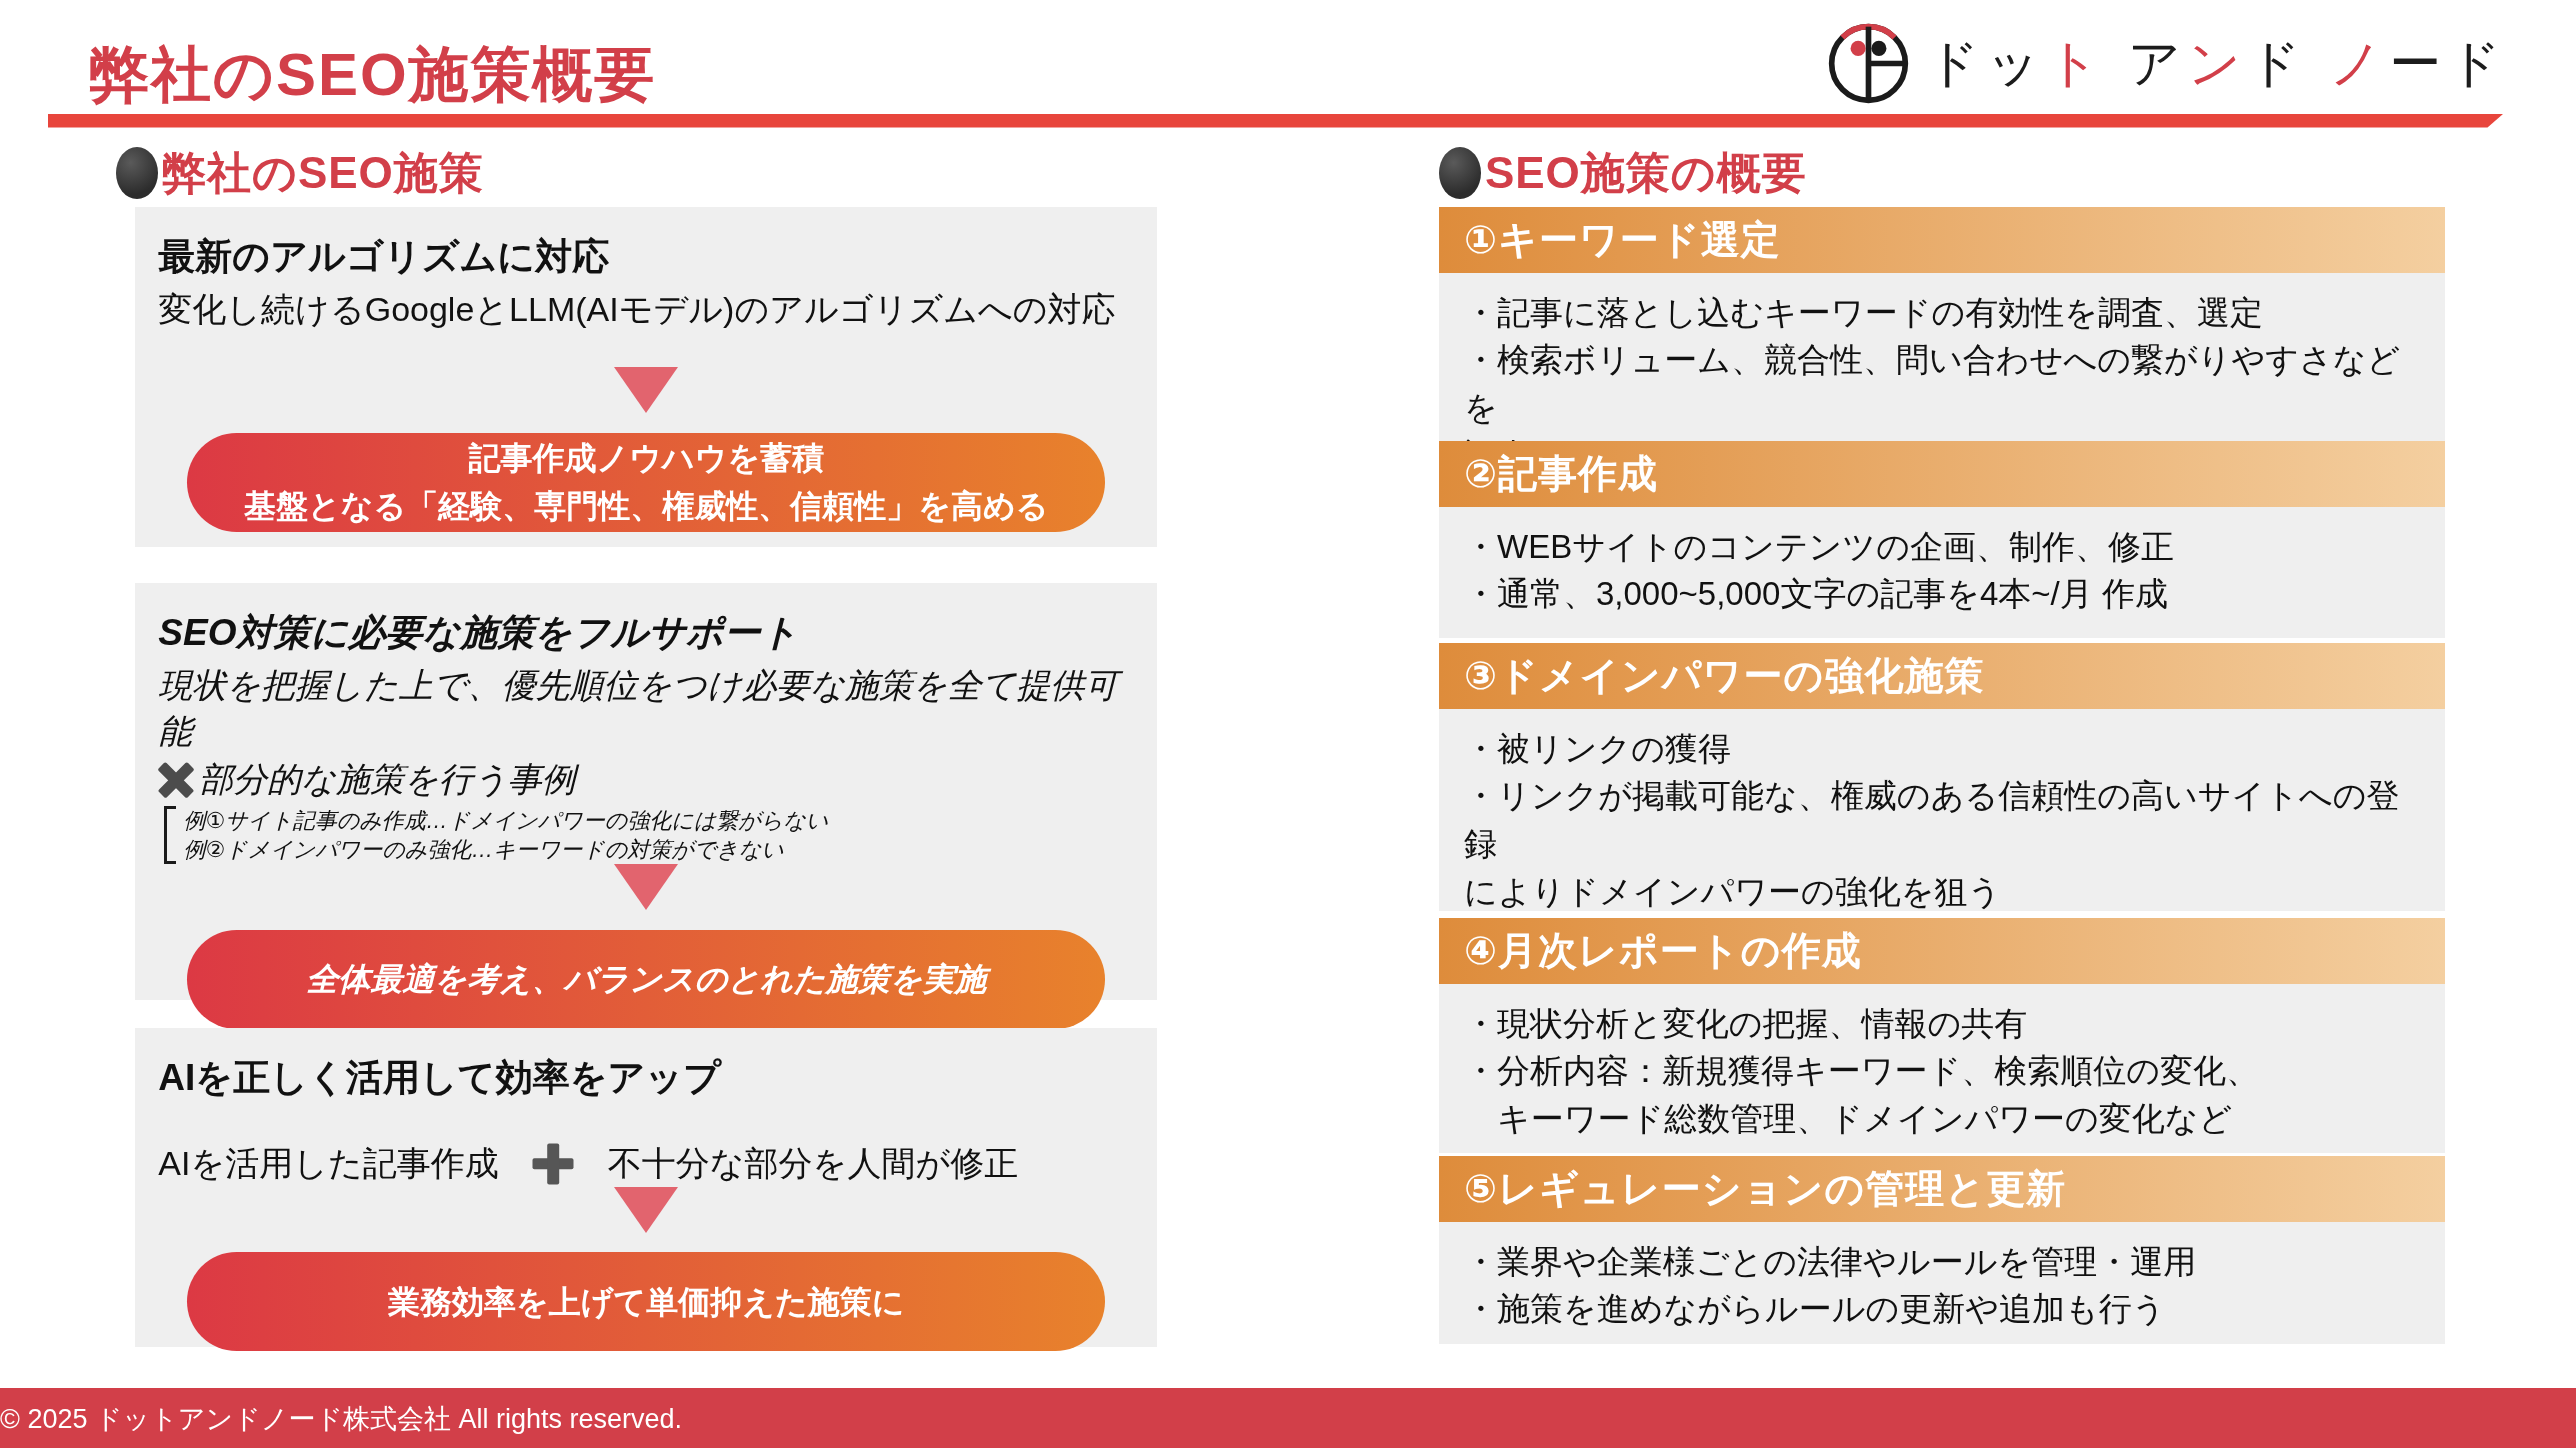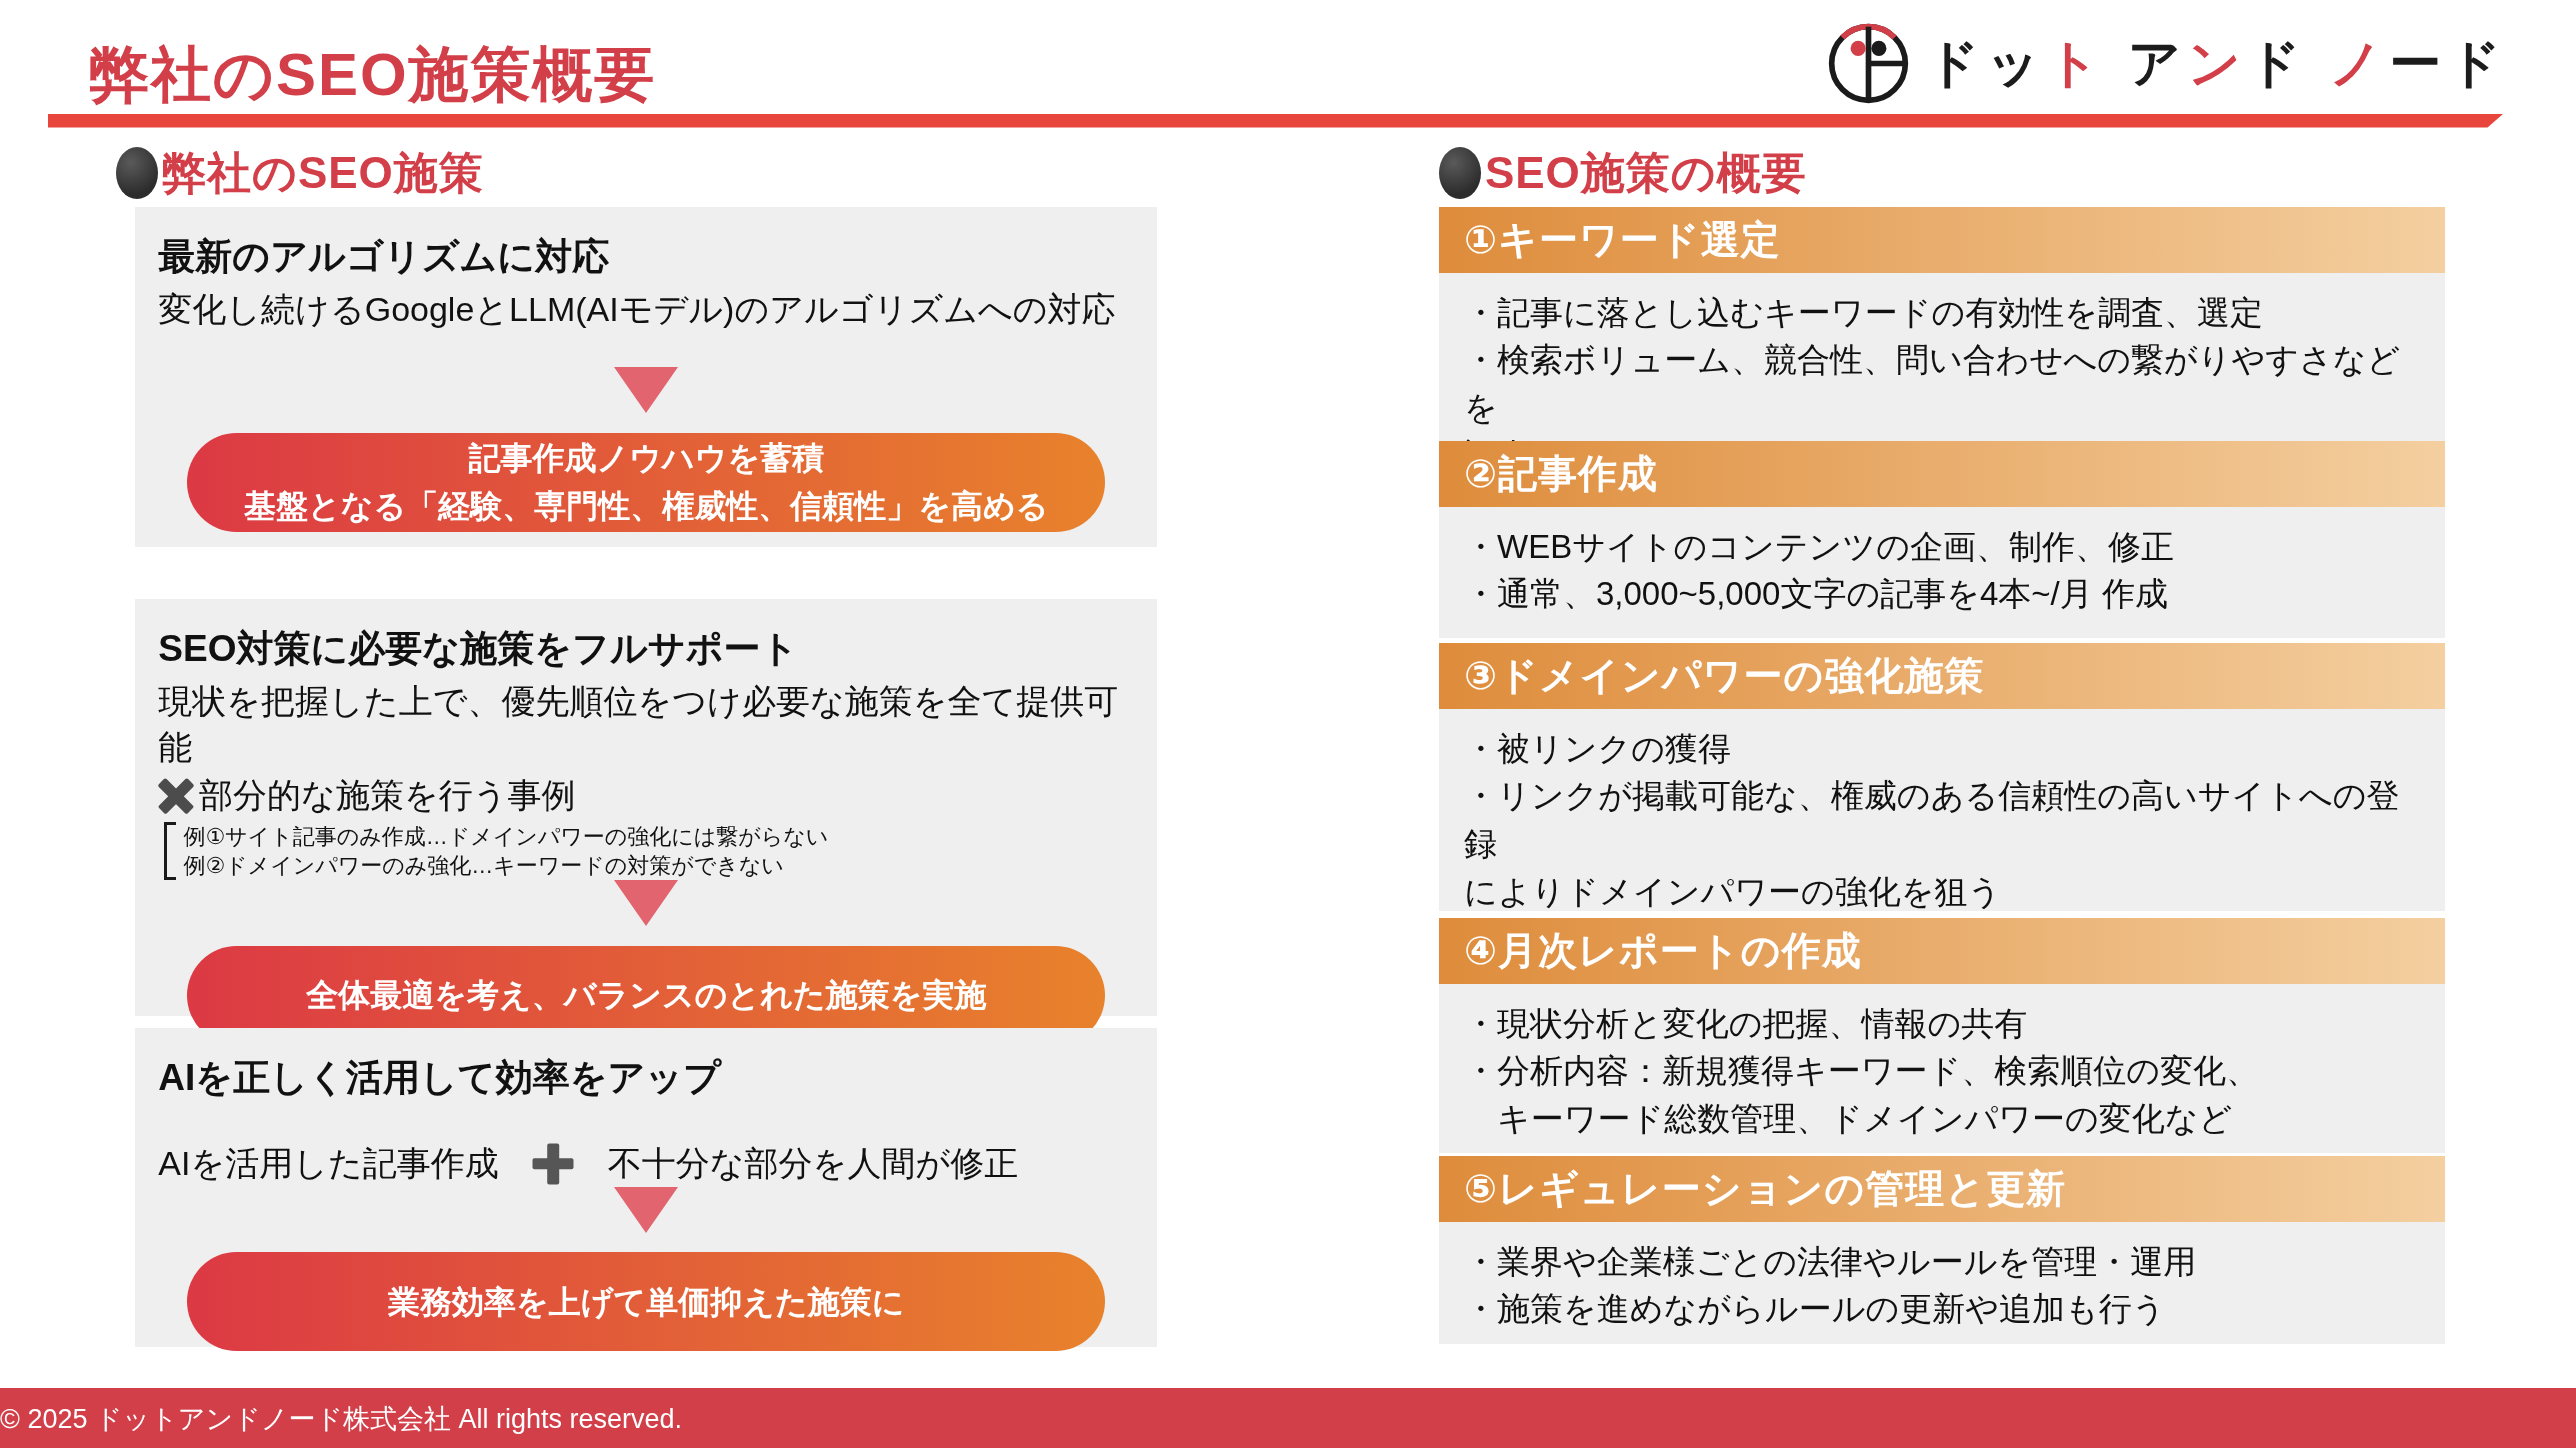--- a/index.html
+++ b/index.html
@@ -15,36 +15,36 @@
   html,body{width:2576px;height:1449px;background:#ffffff;overflow:hidden;
     font-family:"Liberation Sans","DejaVu Sans",sans-serif;color:#111;}
   .slide{position:relative;width:2576px;height:1449px;}
 
   
   .page-title{position:absolute;left:89px;top:35px;font-size:60px;font-weight:900;
     color:var(--red);letter-spacing:1.9px;}
   .title-rule{position:absolute;left:48px;top:114px;width:2455px;height:13.5px;background:#e8453c;
     clip-path:polygon(0 0,100% 0,calc(100% - 15.5px) 100%,0 100%);}
   .logo{position:absolute;top:21px;right:68px;display:flex;align-items:center;gap:15.5px;}
-  .logo-text{font-size:52px;font-weight:700;letter-spacing:6.8px;white-space:pre;}
+  .logo-text{font-size:52px;font-weight:400;letter-spacing:6.8px;white-space:pre;}
 
   
   .col-left{position:absolute;left:116px;top:143px;width:1041px;height:1217px;}
   .col-right{position:absolute;left:1439px;top:143px;width:1006px;height:1217px;}
 
   .sec-header{display:flex;align-items:center;gap:3.9px;height:60px;}
   .bullet-circle{width:42px;height:52px;border-radius:50%;
     background:radial-gradient(circle at 35% 30%,#5a5a5a,#2c2c2c 70%);flex:0 0 auto;}
   .sec-title{font-size:44px;font-weight:900;color:var(--red);letter-spacing:1px;}
 
   
   .gblock{position:absolute;left:19.3px;width:1022px;background:var(--block-bg);
     padding:26px 23px 0;display:flex;flex-direction:column;}
   #blk1{top:64px;height:340px;}
-  #blk2{top:456px;height:417px;}
+  #blk2{top:440px;height:417px;font-style:italic;}
   #blk3{top:885px;height:319px;}
   .blk-head{font-size:37px;font-weight:900;line-height:1.3;margin-bottom:5.8px;}
   .blk-line{font-size:34px;line-height:1.35;}
   .x-line{display:flex;align-items:center;gap:5.8px;font-size:34px;line-height:1.35;margin-top:1.9px;}
   .icon-x{position:relative;width:35px;height:35px;display:inline-block;flex:0 0 auto;}
   .icon-x::before,.icon-x::after{content:"";position:absolute;left:50%;top:50%;
     width:41px;height:10.6px;background:#4c4c4c;border-radius:1.9px;}
   .icon-x::before{transform:translate(-50%,-50%) rotate(45deg);}
   .icon-x::after{transform:translate(-50%,-50%) rotate(-45deg);}
   .examples{display:flex;gap:7.7px;margin-top:3.9px;margin-left:5.8px;}

